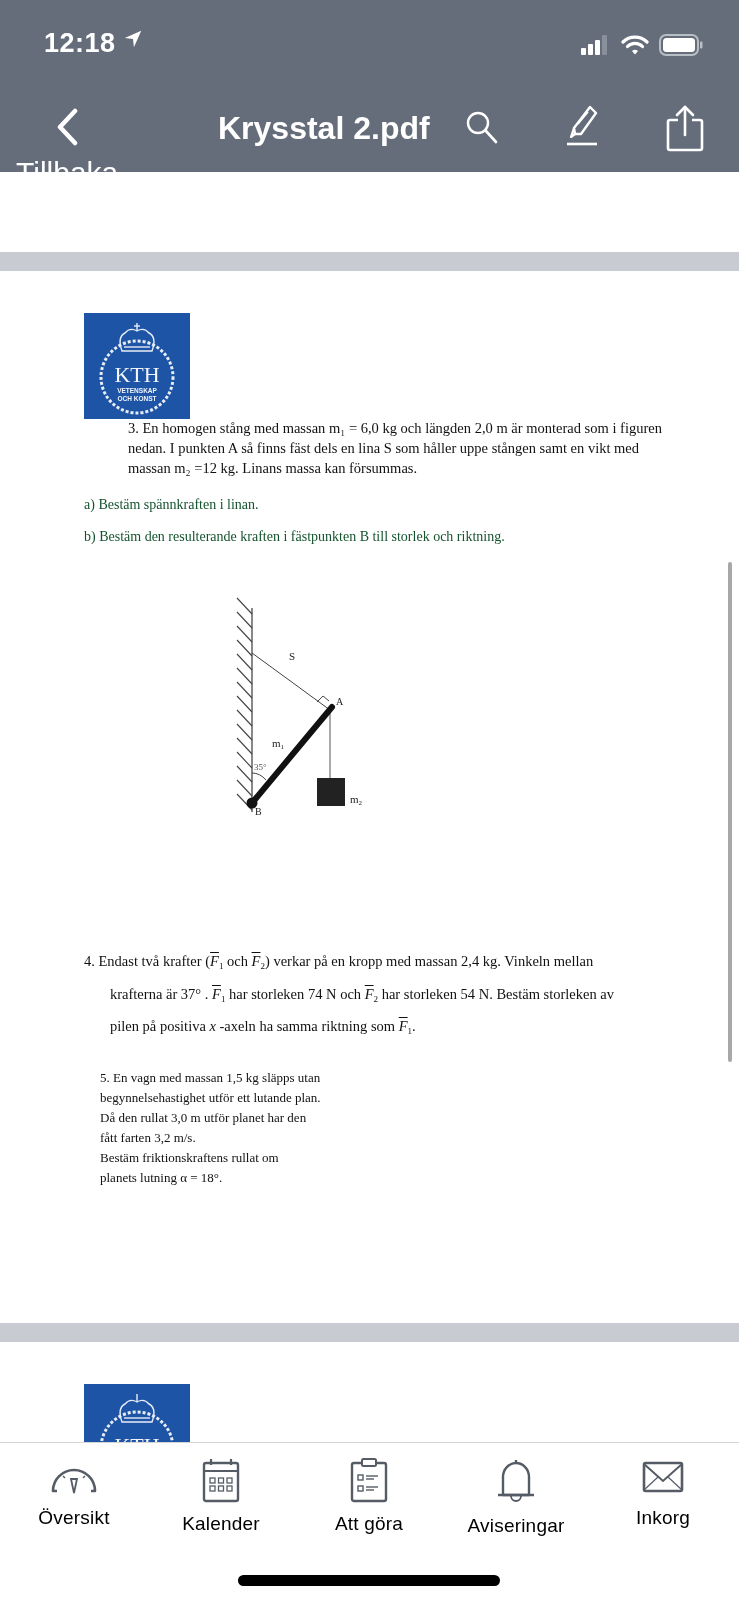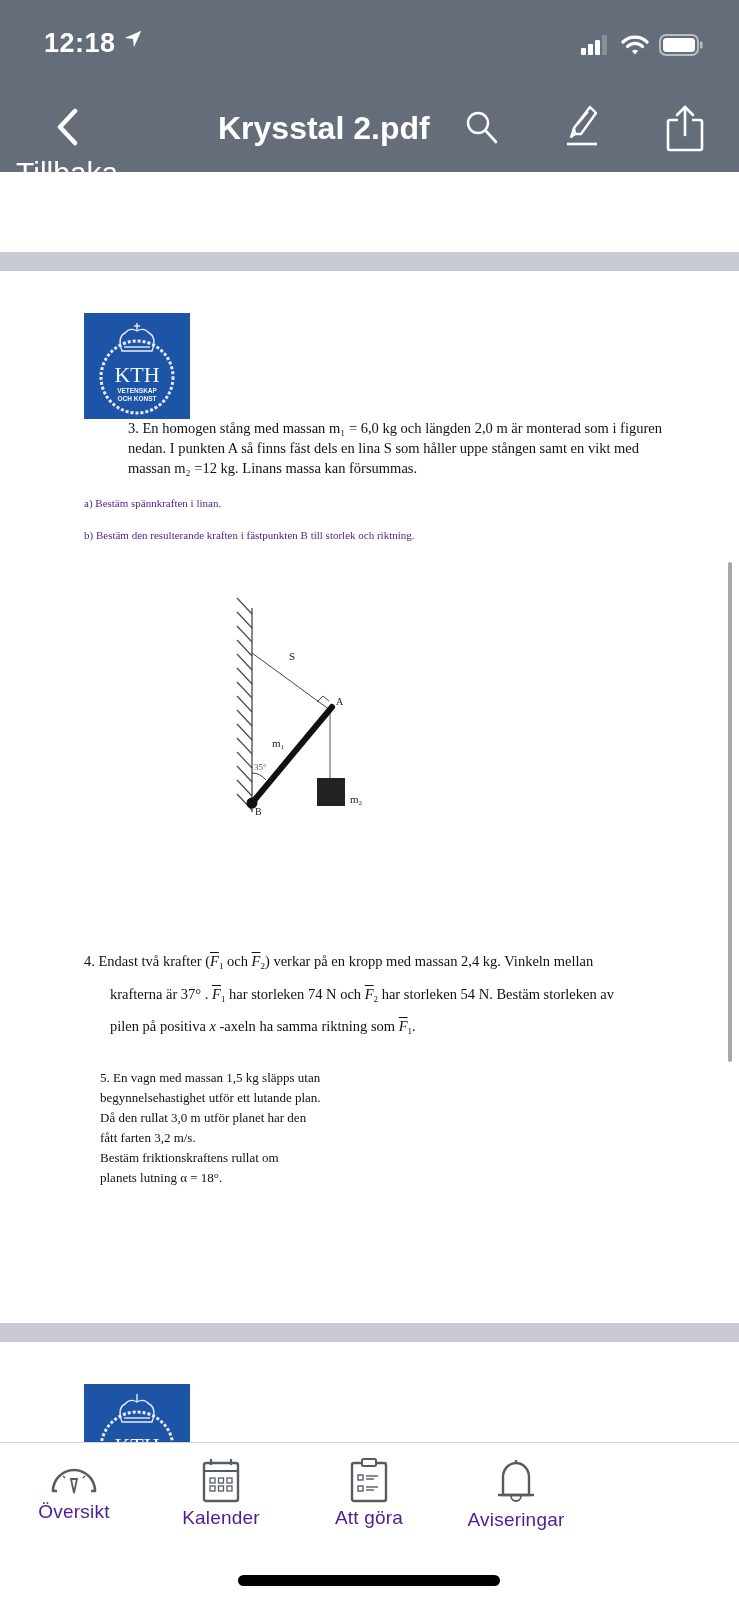--- a/index.html
+++ b/index.html
@@ -16,39 +16,39 @@
 
   
   .page-gap { position: absolute; left: 0; width: 739px; height: 19px; background: #c9cbd2; }
   .pdf-page { position: absolute; left: 0; width: 739px; background: #fff; }
   .kth-logo { position: absolute; width: 106px; height: 106px; background: #1d54a6; overflow: hidden; text-align: right; }
   .kth-logo svg { display: block; }
 
   .doc-text { position: absolute; font-family: "Liberation Serif", serif; color: #111; font-size: 14.5px; line-height: 20px; }
   .p3 { left: 96px; top: 418px; width: 570px; margin-left: 32px; }
   .p3 .line { display: block; white-space: nowrap; }
-  .p3-sub { position: absolute; left: 84px; font-family: "Liberation Serif", serif; font-size: 11px; color: #4c1d95; white-space: nowrap; }
+  .p3-sub { position: absolute; left: 84px; font-family: "Liberation Serif", serif; font-size: 14px; color: #14532d; white-space: nowrap; }
 
   .diagram { position: absolute; left: 225px; top: 590px; }
 
   .p4 { left: 84px; top: 948px; width: 570px; font-size: 14.5px; line-height: 27.5px; }
   .p4 .line { display: block; white-space: nowrap; }
   .p4 .indent { padding-left: 26px; }
   .vec { font-style: italic; text-decoration: overline; }
   .sub { font-size: 9px; vertical-align: -3px; font-style: normal; }
 
   .p5 { left: 100px; top: 1068px; font-size: 13px; line-height: 20px; }
   .p5 .line { display: block; white-space: nowrap; }
 
   .scrollbar { position: absolute; left: 728px; top: 562px; width: 4px; height: 500px; background: #a8a8a8; border-radius: 2px; }
 
   
   .tabbar { position: absolute; left: 0; top: 1442px; width: 739px; height: 158px; background: #fff; border-top: 1px solid #d5d5d8; }
   .tab { position: absolute; top: 14px; width: 140px; display: flex; flex-direction: column; align-items: center; }
-  .tab .lbl { margin-top: 4px; font-size: 19px; color: #4c1d95; letter-spacing: 0.2px; }
+  .tab .lbl { margin-top: 10px; font-size: 19px; color: #000000; letter-spacing: 0.2px; }
   .home-indicator { position: absolute; left: 238px; top: 1575px; width: 262px; height: 11px; border-radius: 6px; background: #000; }
 </style>
 </head>
 <body>
 
 <div class="header">
   <div class="status-time">
     <span>12:18</span>
     <svg width="22" height="22" viewBox="0 0 24 24">
         <path d="M21 3 L3 11 L12 12 L13 21 Z" fill="#fff"></path>
@@ -241,14 +241,23 @@
     <span class="lbl">Kalender</span>
   </div>
   <div class="tab" style="left:446px">
     <svg width="44" height="48" viewBox="0 0 44 48">
       <path d="M22 3 L22 6 M9 38 L9 20 A13 14 0 0 1 35 20 L35 38 Z" stroke="#555c66" stroke-width="2.4" fill="none" stroke-linejoin="round"></path>
       <line x1="4" y1="38" x2="40" y2="38" stroke="#555c66" stroke-width="2.4"></line>
       <path d="M17 39 A5 5 0 0 0 27 39" stroke="#555c66" stroke-width="1.8" fill="none"></path>
     </svg>
     <span class="lbl">Aviseringar</span>
   </div>
+  <div class="tab" style="left:593px">
+    <svg width="44" height="40" viewBox="0 0 44 40">
+      <rect x="3" y="6" width="38" height="28" rx="1.5" stroke="#555c66" stroke-width="2.6" fill="none"></rect>
+      <path d="M3 7 L22 24 L41 7" stroke="#555c66" stroke-width="2" fill="none"></path>
+      <line x1="3" y1="33" x2="17" y2="20" stroke="#555c66" stroke-width="1.2"></line>
+      <line x1="41" y1="33" x2="27" y2="20" stroke="#555c66" stroke-width="1.2"></line>
+    </svg>
+    <span class="lbl">Inkorg</span>
+  </div>
 </div>
 <div class="home-indicator"></div>
 
 </body></html>

